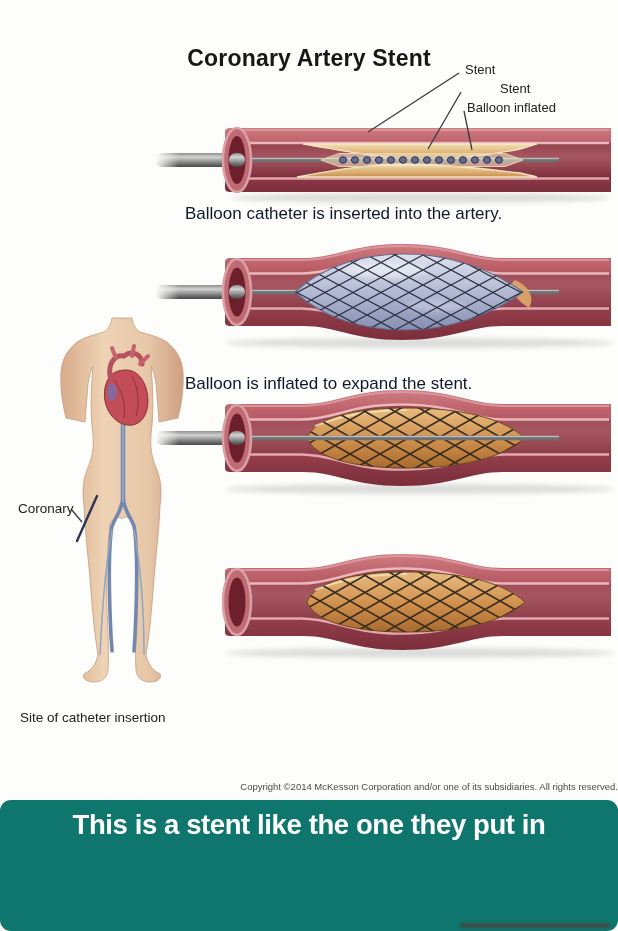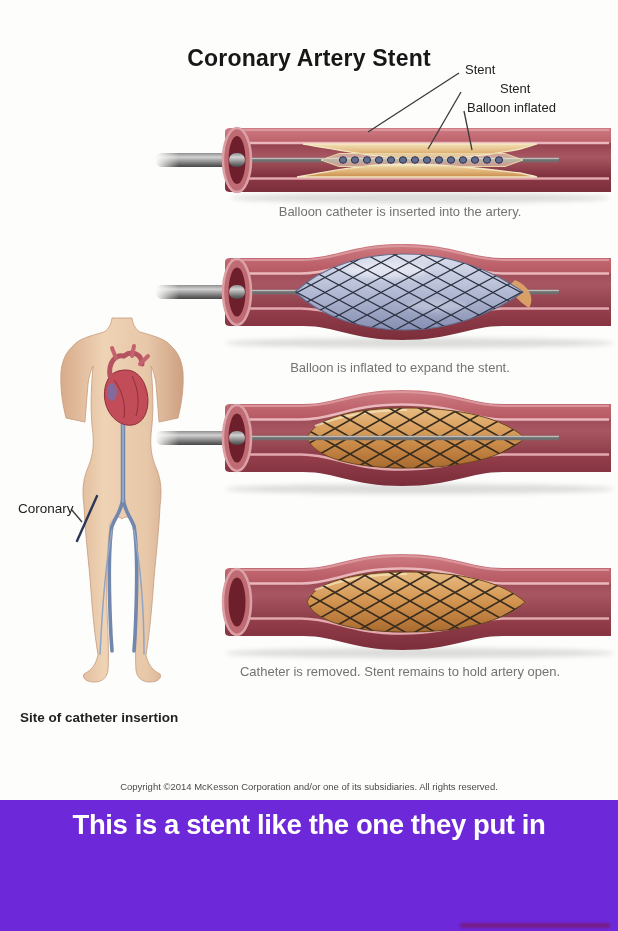--- a/index.html
+++ b/index.html
@@ -10,28 +10,28 @@
   .diagram{position:absolute;left:0;top:0;width:618px;height:920px;}
   .title{
     position:absolute;left:0;top:30px;width:618px;text-align:center;
     font-size:23px;font-weight:bold;color:#171717;letter-spacing:.2px;
   }
   .lbl{position:absolute;font-size:13px;color:#222;white-space:nowrap;}
   .lbl-plaque{left:465px;top:62px;}
   .lbl-stent{left:484px;top:81px;margin-left:16px;}
   .lbl-balloon{left:467px;top:100px;}
   .lbl-catheter{left:18px;top:501px;font-size:13.5px;}
-  .lbl-site{left:20px;top:710px;font-size:13.5px;font-weight:bold;}
+  .lbl-site{left:20px;top:710px;font-size:13.5px;}
   .cap{
-    position:absolute;left:185px;width:430px;text-align:center;
-    font-size:13px;color:#737373;white-space:nowrap;
-  }
-  .cap1{top:204px;} .cap2{top:360px;} .cap3{top:506px;} .cap4{top:664px;}
+    position:absolute;left:185px;width:430px;
+    font-size:17px;color:#0f172a;white-space:nowrap;
+  }
+  .cap1{top:204px;} .cap2{top:374px;} .cap3{top:506px;} .cap4{top:664px;}
   .copyright{
-    position:absolute;left:0;top:781px;width:618px;text-align:center;
+    position:absolute;left:0;top:781px;width:618px;text-align:right;
     font-size:9.5px;color:#4a4a4a;
   }
   .canvas{position:absolute;left:0;top:0;}
   .meme-bar{
     position:absolute;left:0;top:800px;width:618px;height:131px;background:#000;
     color:#fff;text-align:center;padding-top:9px;box-sizing:border-box;
   }
   .meme-line{
     font-size:27.5px;font-weight:bold;line-height:1.18;letter-spacing:-.4px;
     white-space:nowrap;
@@ -256,25 +256,24 @@
     </svg>
 
     <h1 class="title">Coronary Artery Stent</h1>
 
     <div class="lbl lbl-plaque">Stent</div>
     <div class="lbl lbl-stent">Stent</div>
     <div class="lbl lbl-balloon">Balloon inflated</div>
 
     <div class="cap cap1">Balloon catheter is inserted into the artery.</div>
     <div class="cap cap2">Balloon is inflated to expand the stent.</div>
-    <div class="cap cap4">Catheter is removed. Stent remains to hold artery open.</div>
 
     <div class="lbl lbl-catheter">Coronary</div>
     <div class="lbl lbl-site">Site of catheter insertion</div>
 
     <div class="copyright">Copyright ©2014 McKesson Corporation and/or one of its subsidiaries. All rights reserved.</div>
   </div>
 
-  <div class="meme-bar" style="background: #6d28d9; color: rgb(255, 255, 255);">
+  <div class="meme-bar" style="background: #0f766e; color: rgb(255, 255, 255); border-radius: 11px;">
     <div class="meme-line">This is a stent like the one they put in</div>
     <div class="watermark"></div>
   </div>
 </div>
 
 </body></html>

